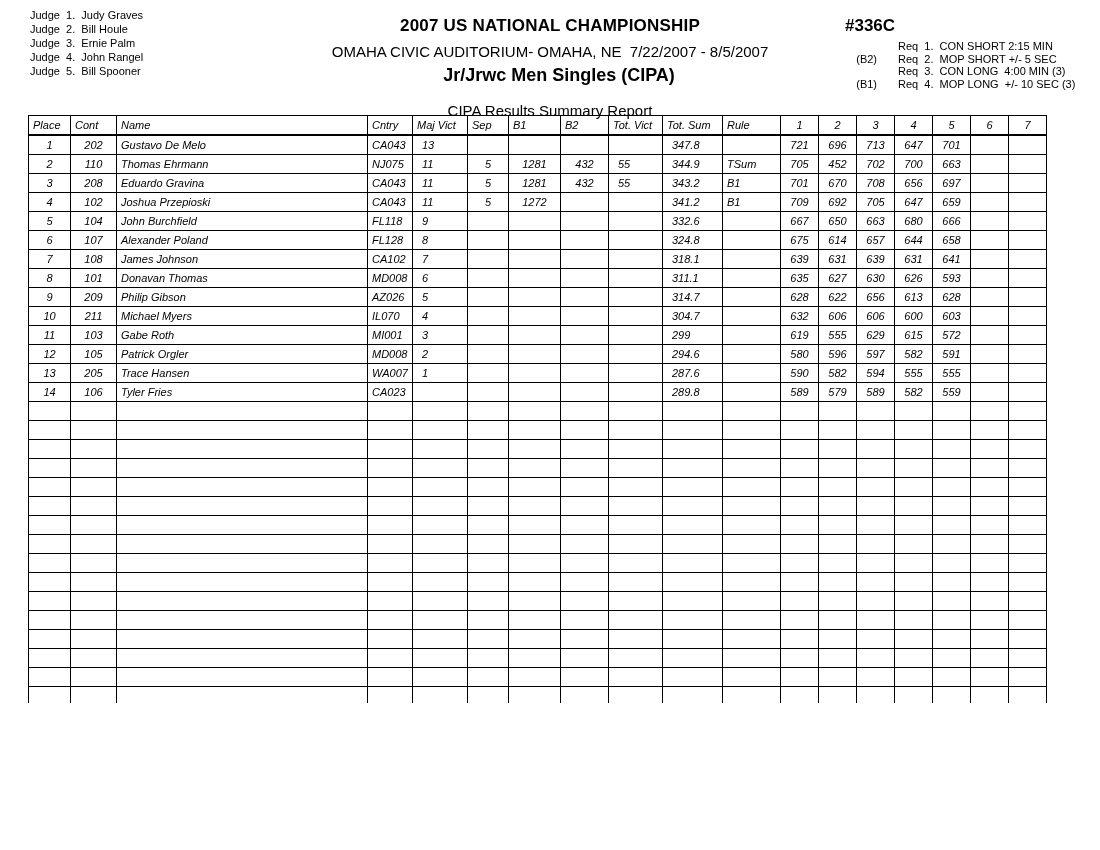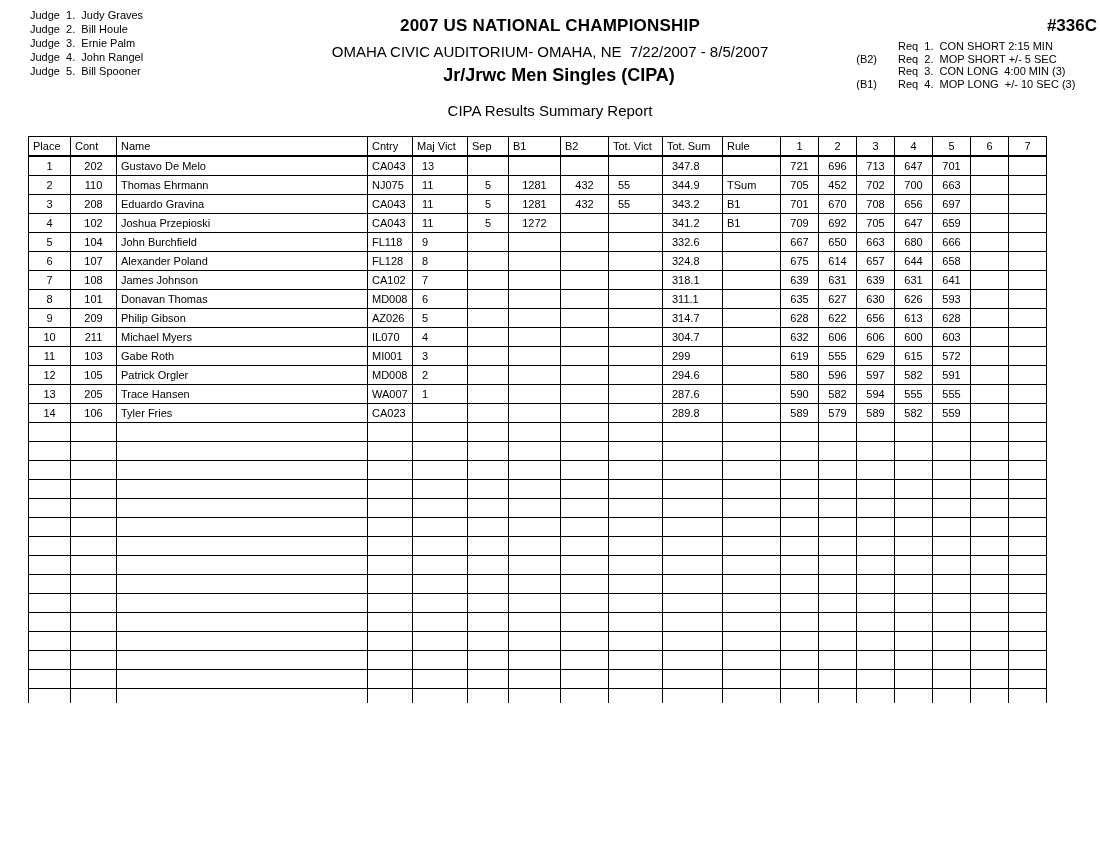--- a/index.html
+++ b/index.html
@@ -13,29 +13,29 @@
 
   
   .title-block { position:absolute; left:0; top:16px; width:100%; text-align:center; }
   .title-1 { font-size:17px; font-weight:bold; letter-spacing:0.2px; }
   .title-2 { font-size:15px; margin-top:7px; white-space:pre; }
   .title-3 { font-size:18px; font-weight:bold; margin-top:5px;padding-left:18px; }
   .title-4 { font-size:15px; margin-top:16px; }
 
   
   .req-block { position:absolute; left:845px; top:16px; width:252px; }
-  .event-number { text-align:right; font-size:17px; font-weight:bold; margin-bottom:4px; }
+  .event-number { text-align:left; font-size:17px; font-weight:bold; margin-bottom:4px; }
   .req-line { display:flex; font-size:11px; line-height:12.5px; }
   .req-prefix { width:32px; text-align:right; padding-right:21px; white-space:pre; flex:none; }
   .req-text { white-space:pre; }
 
   
   table.results {
-    position:absolute; left:28px; top:136px;
-    border-collapse:collapse; table-layout:fixed;
+    position:absolute; left:28px; top:115px;
+    border-collapse:collapse; table-layout:fixed;font-style:italic;
   }
   .results th, .results td {
     border:1px solid #000; height:18px; font-size:11px;
     padding:0 4px; overflow:hidden; white-space:nowrap; font-weight:normal;
   }
   .results th { text-align:left; border-bottom:2px solid #000; }
   .results th.hc { text-align:center; padding:0; }
   .results td.c { text-align:center; padding:0; }
   .results td.l { text-align:left; }
   .results td.ln { text-align:left; padding-left:9px; }

